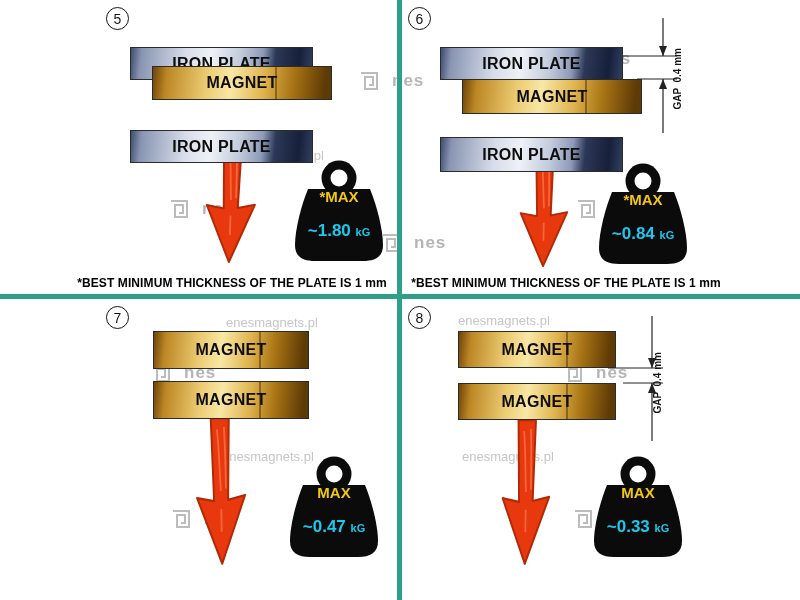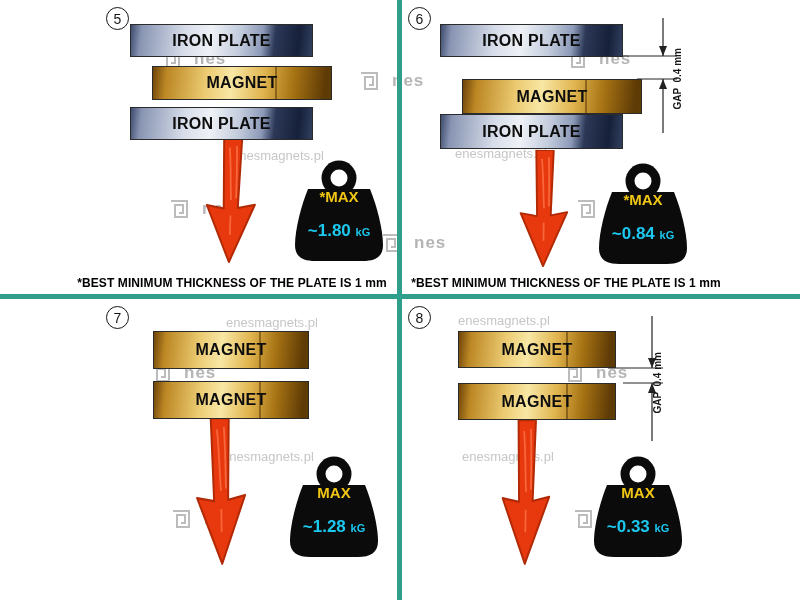--- a/index.html
+++ b/index.html
@@ -12,21 +12,21 @@
   #div-h { left:0; top:294px; width:800px; height:5px; }
 
   .panel-number { position:absolute; width:23px; height:23px; border:1.5px solid #151515;
     border-radius:50%; display:flex; align-items:center; justify-content:center;
     font-size:14px; color:#151515; z-index:4; }
 
   .bar { position:absolute; display:flex; align-items:center; justify-content:center;
     font-weight:bold; font-size:16px; letter-spacing:0.3px; color:#0d0d0d;
     border:1px solid #2b2b2b; z-index:3; }
   .plate { background: linear-gradient(96deg,#3e4c6e 0%,#8894b2 6%,#d7dde9 30%,#eef1f6 44%,
-    #c2cbdc 60%,#8d9ab8 72%,#2c3857 79%,#16203a 92%,#31405f 100%); }
+    #c2cbdc 60%,#8d9ab8 72%,#2c3857 79%,#16203a 92%,#31405f 100%); margin-top: 23px; }
   .magnet { background:
     linear-gradient(to right, rgba(0,0,0,0) 0 68.5%, rgba(80,48,0,0.5) 68.5% 69.6%, rgba(0,0,0,0) 69.6%),
     linear-gradient(96deg,#6e4409 0%,#bc8724 8%,#eccb72 30%,#f8e7a4 44%,#e0b44e 62%,#a87414 78%,#5e3a05 96%); }
 
   .arrow { position:absolute; z-index:2; }
   .arrow svg { width:100%; height:100%; display:block; }
 
   .kettlebell { position:absolute; width:92px; height:102px; z-index:3; }
   .kettlebell svg { position:absolute; left:0; top:0; width:100%; height:100%; }
   .kb-max { position:absolute; top:28px; left:0; width:100%; text-align:center;
@@ -187,21 +187,21 @@
       <path d="M30 10 C32 30 32 52 33 64 M37 8 C38 28 38 48 38 62 M33 80 L33 100" stroke="#ff8055" stroke-width="1.8" fill="none" opacity="0.65"></path>
     </svg>
   </div>
   <div class="kettlebell" style="left:288px; top:456px;">
     <svg viewBox="0 0 92 102">
       <circle cx="46" cy="18" r="17.5" fill="#0b0b0b"></circle>
       <circle cx="46" cy="18" r="8.5" fill="#ffffff"></circle>
       <path d="M15 29 H77 C84 46 90 70 90 85 C90 97 82 101 70 101 H22 C10 101 2 97 2 85 C2 70 8 46 15 29 Z" fill="#0b0b0b"></path>
     </svg>
     <div class="kb-max">MAX</div>
-    <div class="kb-value"><span>~1.28</span> <span class="kb-unit">kG</span></div>
+    <div class="kb-value"><span>~0.47</span> <span class="kb-unit">kG</span></div>
   </div>
 
   <div class="panel-number" style="left:408px; top:306px;">8</div>
   <div class="bar magnet" style="left:458px; top:331px; width:158px; height:37px;">MAGNET</div>
   <div class="bar magnet" style="left:458px; top:383px; width:158px; height:37px;">MAGNET</div>
   <div class="gap-dim" style="left:608px; top:316px; width:70px; height:125px;">
     <svg viewBox="0 0 70 125">
       <line x1="0" y1="52" x2="55" y2="52" stroke="#222" stroke-width="1"></line>
       <line x1="15" y1="67" x2="55" y2="67" stroke="#222" stroke-width="1"></line>
       <line x1="44" y1="0" x2="44" y2="52" stroke="#222" stroke-width="1.2"></line>

